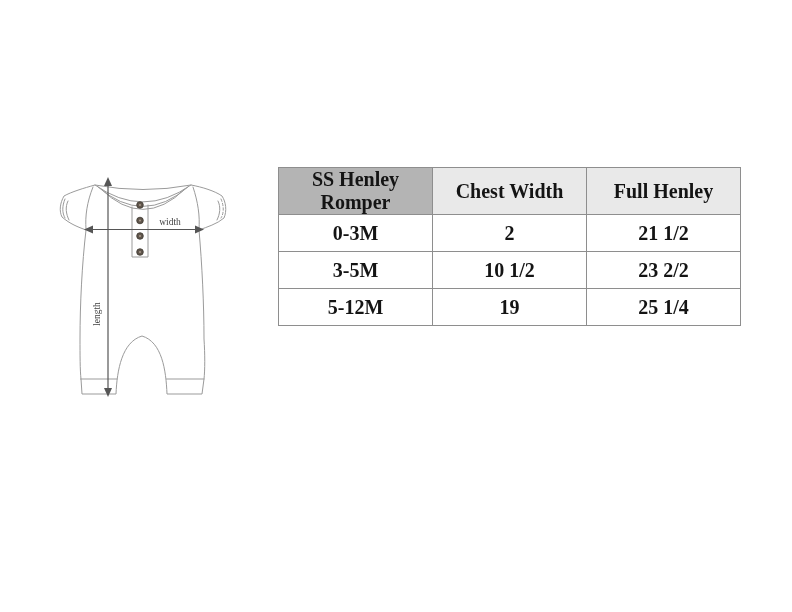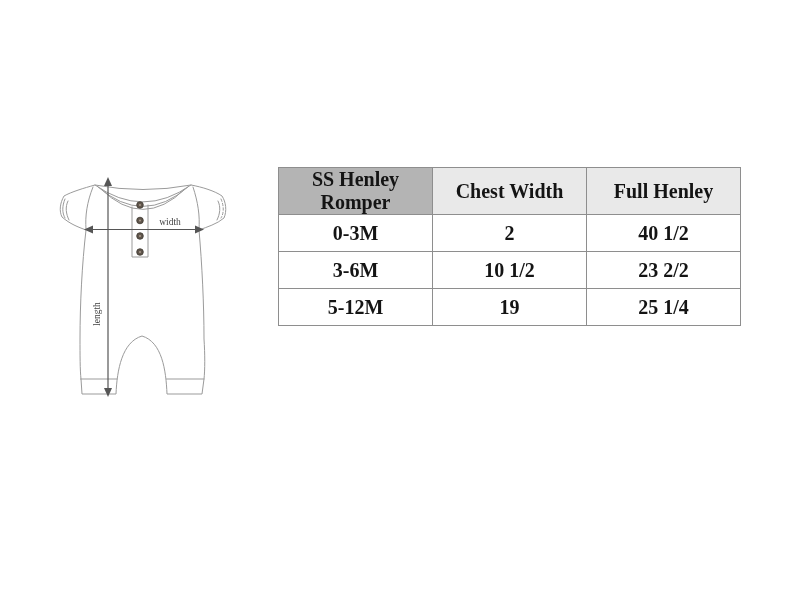--- a/index.html
+++ b/index.html
@@ -134,24 +134,24 @@
       <tr>
         <th class="primary">SS Henley Romper</th>
         <th class="secondary">Chest Width</th>
         <th class="secondary">Full Henley</th>
       </tr>
     </thead>
     <tbody>
       <tr>
         <td>0-3M</td>
         <td>2</td>
-        <td>40 1/2</td>
+        <td>21 1/2</td>
       </tr>
       <tr>
-        <td>3-6M</td>
+        <td>3-5M</td>
         <td>10 1/2</td>
         <td>23 2/2</td>
       </tr>
       <tr>
         <td>5-12M</td>
         <td>19</td>
         <td>25 1/4</td>
       </tr>
     </tbody>
   </table>

